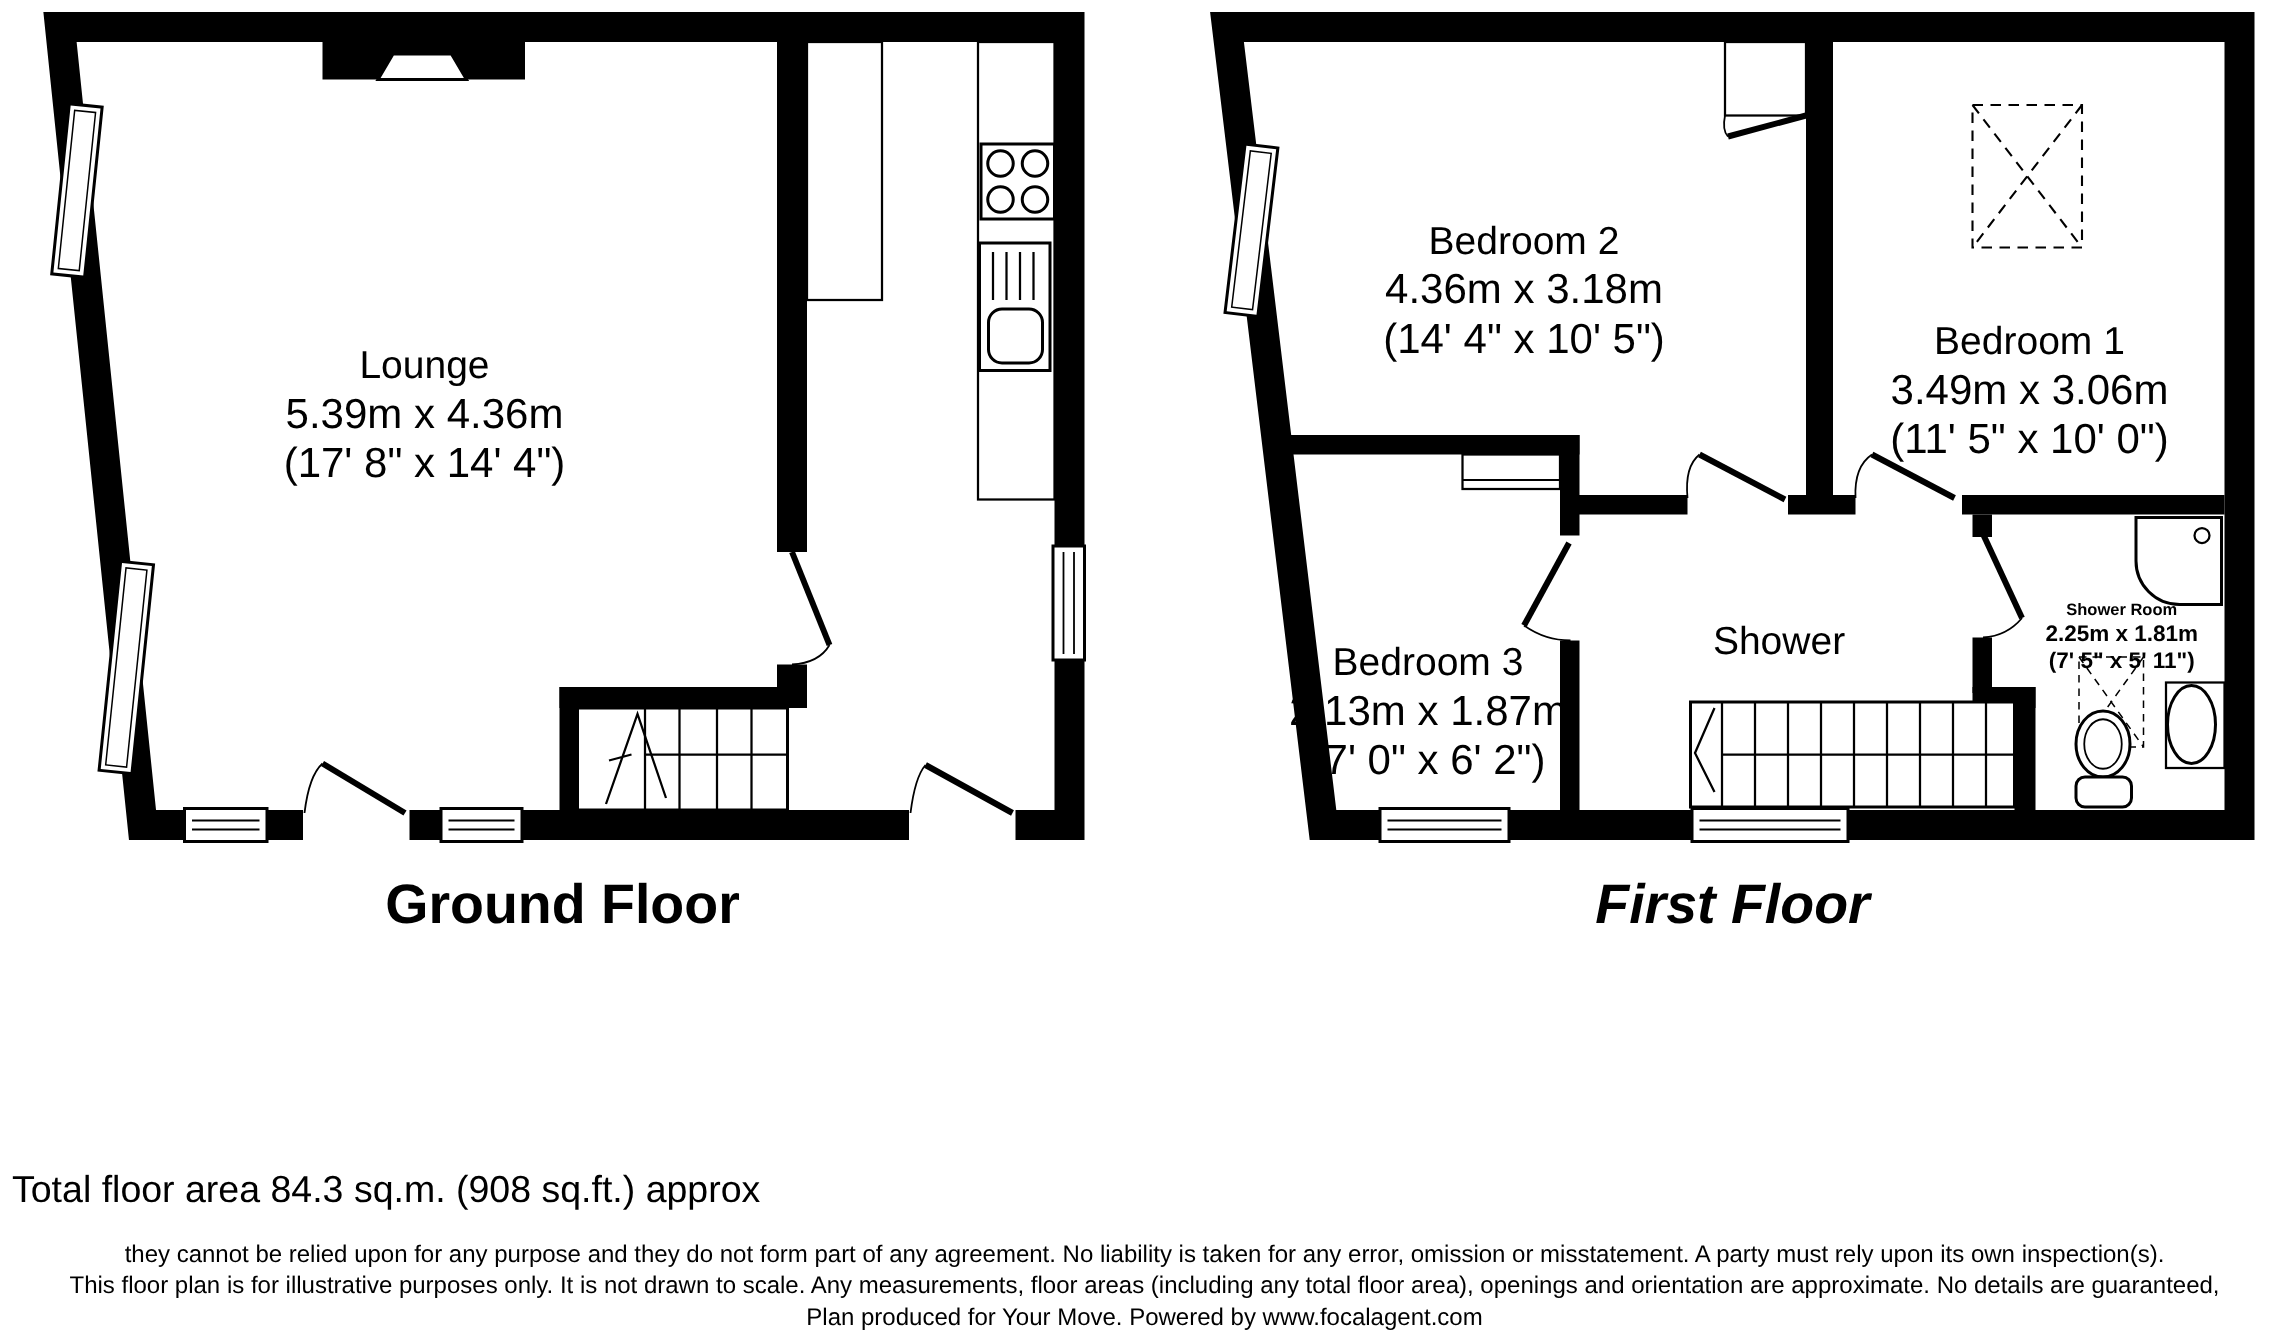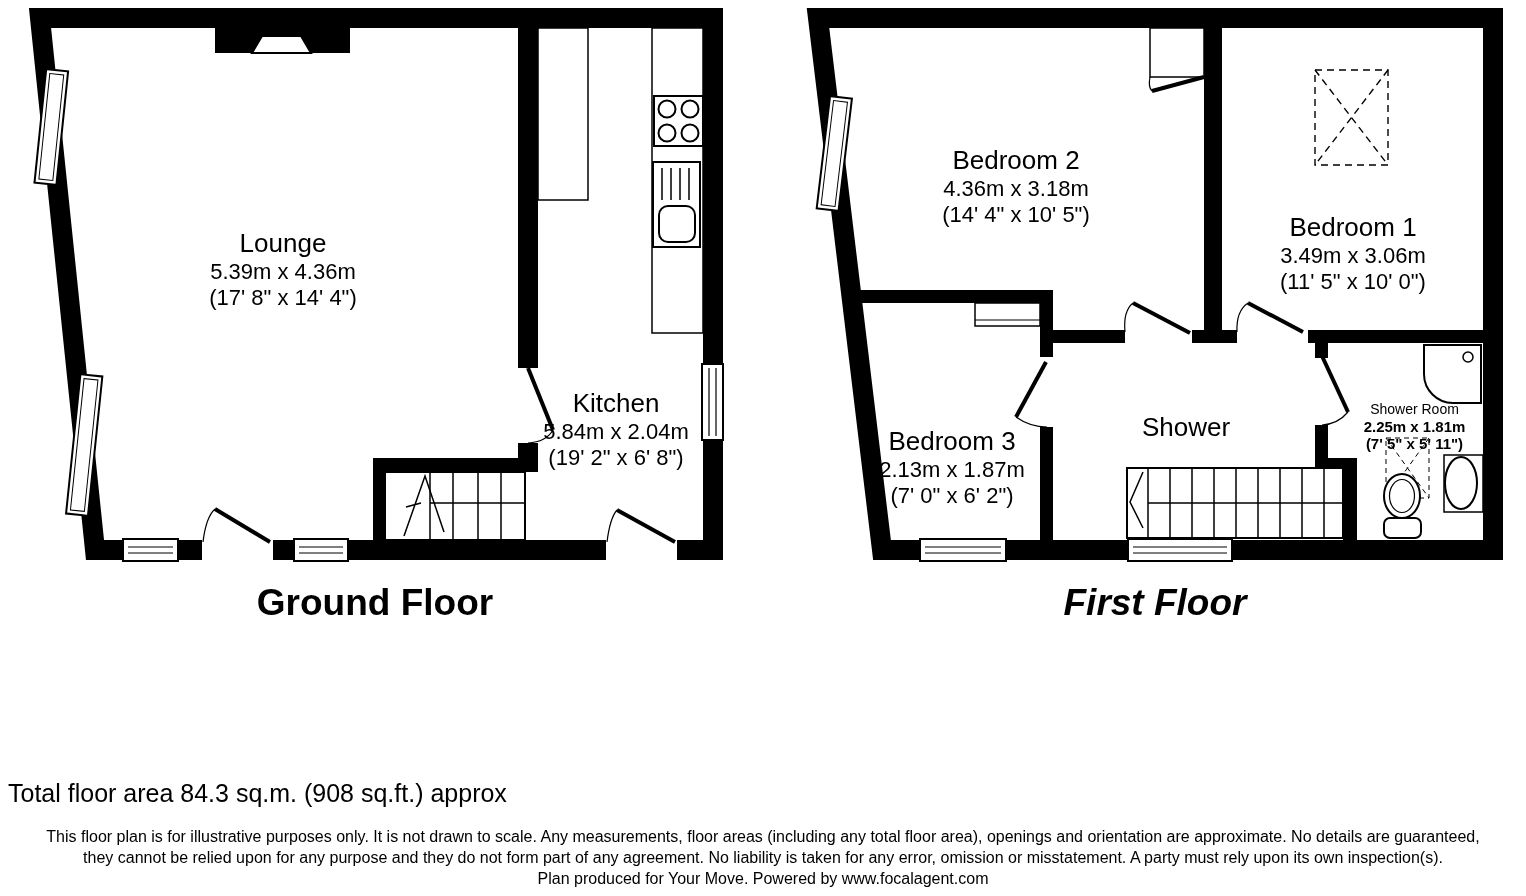--- a/index.html
+++ b/index.html
@@ -1,22 +1,22 @@
 <!DOCTYPE html>
 <html><head>
 <meta charset="utf-8">
 <style>
   html,body{margin:0;padding:0;background:#fff;}
   #page{position:relative;width:1526px;height:896px;background:#fff;overflow:hidden;
         font-family:"Liberation Sans","DejaVu Sans",sans-serif;color:#000;}
   svg{position:absolute;left:0;top:0;}
   .room-label{position:absolute;text-align:center;line-height:1.18;}
   .room-name{font-size:26px;display:block;}
-  .room-dim{font-size:22px;display:block;}
-  .room-label.small .room-name{font-size:14px;font-weight:normal;}
+  .room-dim{font-size:28px;display:block;}
+  .room-label.small .room-name{font-size:11px;font-weight:bold;}
   .room-label.small .room-dim{font-size:15px;font-weight:bold;}
   .floor-title{position:absolute;text-align:center;font-size:37px;font-weight:bold;}
   .total-area{position:absolute;left:8px;top:779px;font-size:25px;}
   .disclaimer{position:absolute;left:0;top:826px;width:1526px;text-align:center;
               font-size:16px;line-height:21px;}
   .wall{fill:#000;stroke:none;}
   .thin{fill:#fff;stroke:#000;stroke-width:1.5;}
   .fixture{fill:#fff;stroke:#000;stroke-width:2;}
   .leaf{stroke:#000;stroke-width:4;fill:none;}
   .arc{stroke:#000;stroke-width:1.2;fill:none;}
@@ -187,25 +187,20 @@
       </g>
     </g>
   </svg>
 
   <div class="room-label" style="left:163px;top:228px;width:240px;">
     <span class="room-name">Lounge</span>
     <span class="room-dim">5.39m x 4.36m</span>
     <span class="room-dim">(17' 8" x 14' 4")</span>
   </div>
 
-  <div class="room-label" style="left:506px;top:388px;width:220px;">
-    <span class="room-name">Kitchen</span>
-    <span class="room-dim">5.84m x 2.04m</span>
-    <span class="room-dim">(19' 2" x 6' 8")</span>
-  </div>
 
   <div class="room-label" style="left:896px;top:145px;width:240px;">
     <span class="room-name">Bedroom 2</span>
     <span class="room-dim">4.36m x 3.18m</span>
     <span class="room-dim">(14' 4" x 10' 5")</span>
   </div>
 
   <div class="room-label" style="left:1233px;top:212px;width:240px;">
     <span class="room-name">Bedroom 1</span>
     <span class="room-dim">3.49m x 3.06m</span>
@@ -226,18 +221,18 @@
     <span class="room-name">Shower Room</span>
     <span class="room-dim">2.25m x 1.81m</span>
     <span class="room-dim">(7' 5" x 5' 11")</span>
   </div>
 
   <div class="floor-title" style="left:175px;top:582px;width:400px;">Ground Floor</div>
   <div class="floor-title" style="left:955px;top:582px;width:400px;font-style:italic;">First Floor</div>
 
   <div class="total-area">Total floor area 84.3 sq.m. (908 sq.ft.) approx</div>
   <div class="disclaimer">
+    <div>they cannot be relied upon for any purpose and they do not form part of any agreement. No liability is taken for any error, omission or misstatement. A party must rely upon its own inspection(s).</div>
     <div>This floor plan is for illustrative purposes only. It is not drawn to scale. Any measurements, floor areas (including any total floor area), openings and orientation are approximate. No details are guaranteed,</div>
-    <div>they cannot be relied upon for any purpose and they do not form part of any agreement. No liability is taken for any error, omission or misstatement. A party must rely upon its own inspection(s).</div>
     <div>Plan produced for Your Move. Powered by www.focalagent.com</div>
   </div>
 
 </div>
 
 </body></html>

